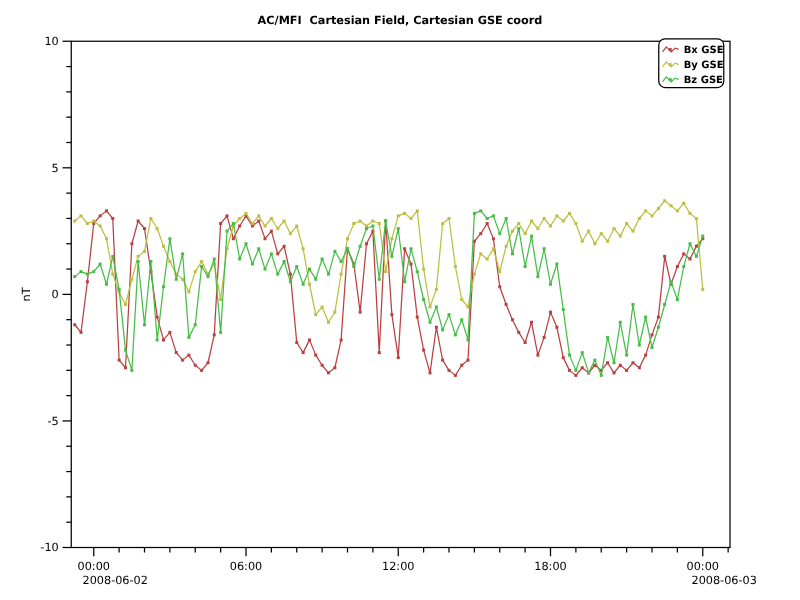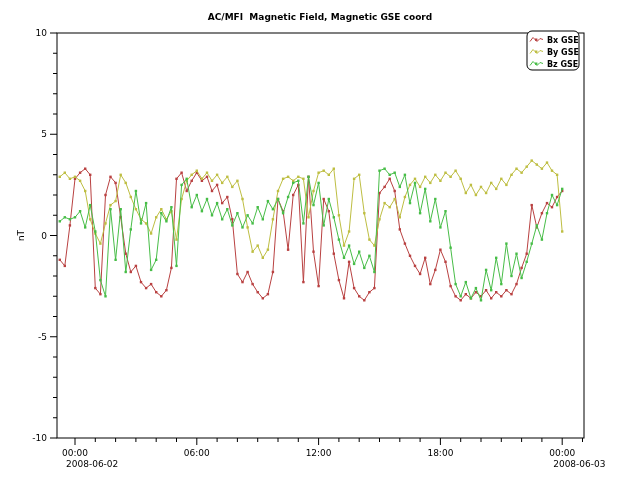--- a/index.html
+++ b/index.html
@@ -6,21 +6,21 @@
   .page{position:relative;width:640px;height:480px;background:#fff;overflow:hidden;
         font-family:"DejaVu Sans", "Liberation Sans", sans-serif;}
   .chart-title{position:absolute;top:12px;left:0;width:640px;text-align:center;
         font-size:9px;font-weight:bold;color:#000;white-space:pre;}
   svg{position:absolute;top:0;left:0;}
 </style>
 </head>
 <body>
 
 <div class="page">
-  <div class="chart-title">AC/MFI  Magnetic Field, Magnetic GSE coord</div>
+  <div class="chart-title">AC/MFI  Cartesian Field, Cartesian GSE coord</div>
   <svg id="plot" width="640" height="480" viewBox="0 0 640 480">
       <rect x="57" y="33" width="527" height="405" fill="none" stroke="#000000" stroke-width="1"></rect>
       <g>
         <line x1="50" y1="438" x2="57" y2="438" stroke="#000000" stroke-width="1"></line>
         <line x1="53" y1="417.75" x2="57" y2="417.75" stroke="#000000" stroke-width="1"></line>
         <line x1="53" y1="397.5" x2="57" y2="397.5" stroke="#000000" stroke-width="1"></line>
         <line x1="53" y1="377.25" x2="57" y2="377.25" stroke="#000000" stroke-width="1"></line>
         <line x1="53" y1="357" x2="57" y2="357" stroke="#000000" stroke-width="1"></line>
         <line x1="50" y1="336.75" x2="57" y2="336.75" stroke="#000000" stroke-width="1"></line>
         <line x1="53" y1="316.5" x2="57" y2="316.5" stroke="#000000" stroke-width="1"></line>

